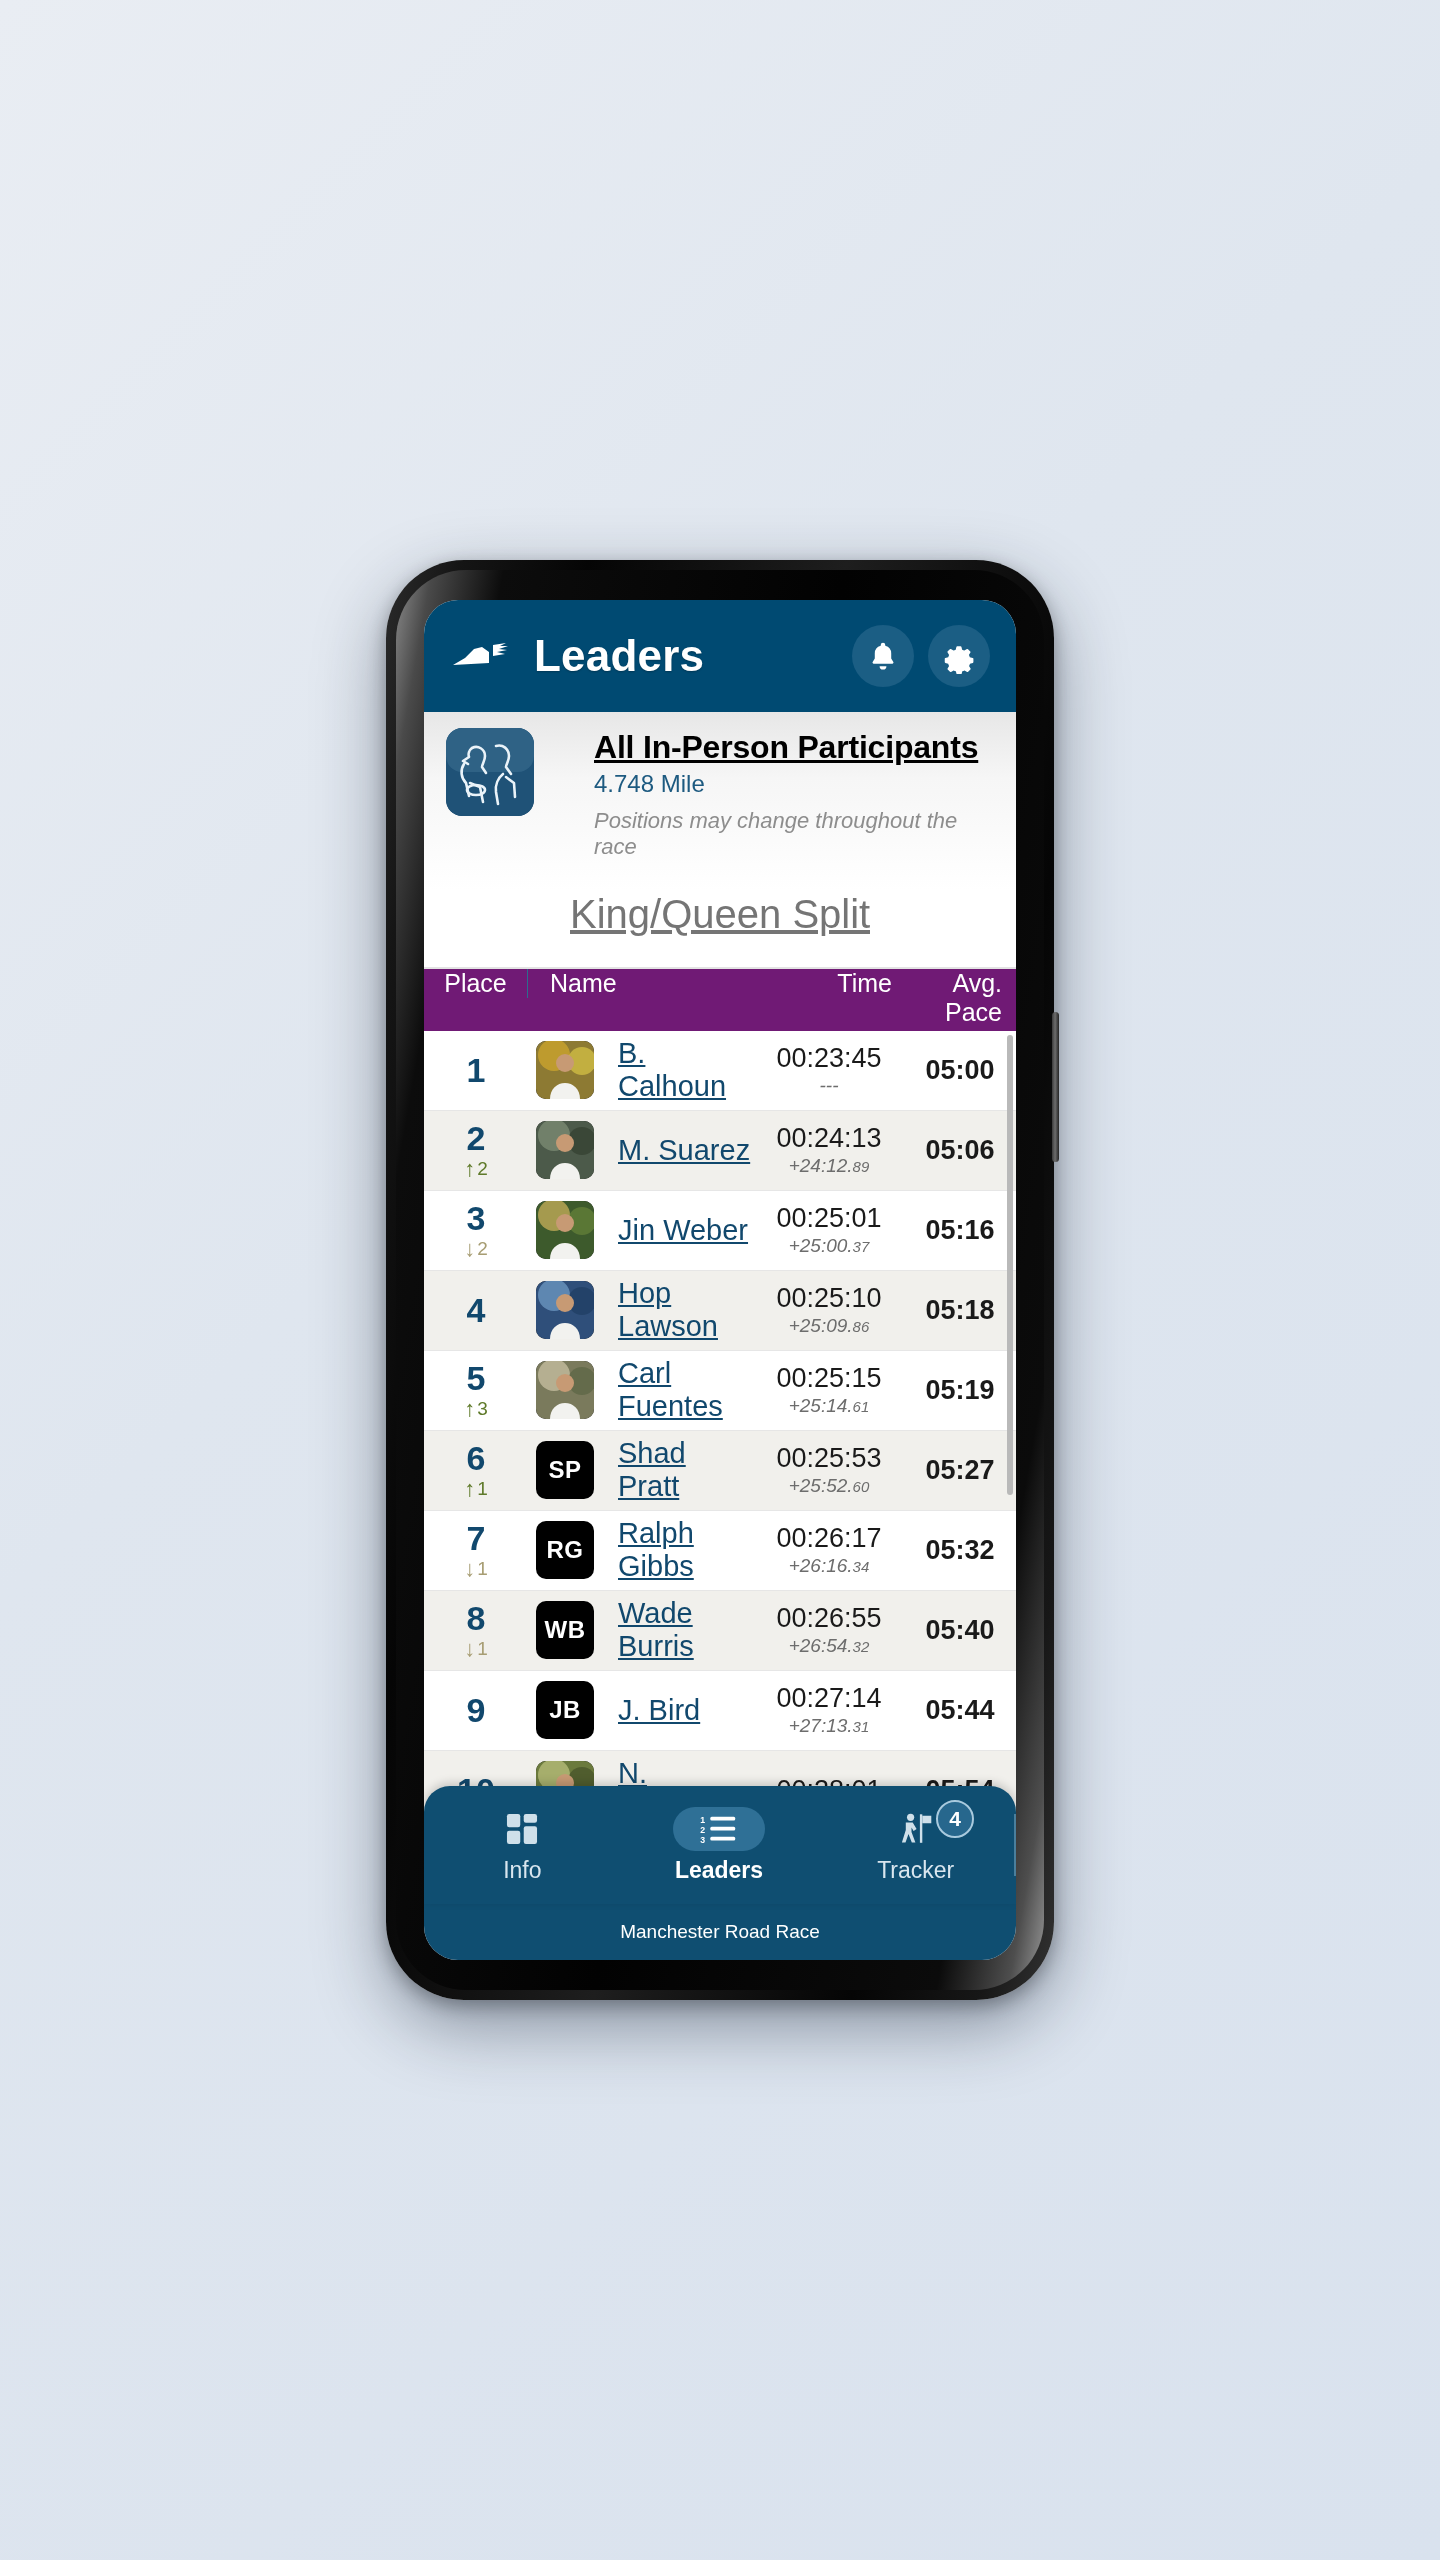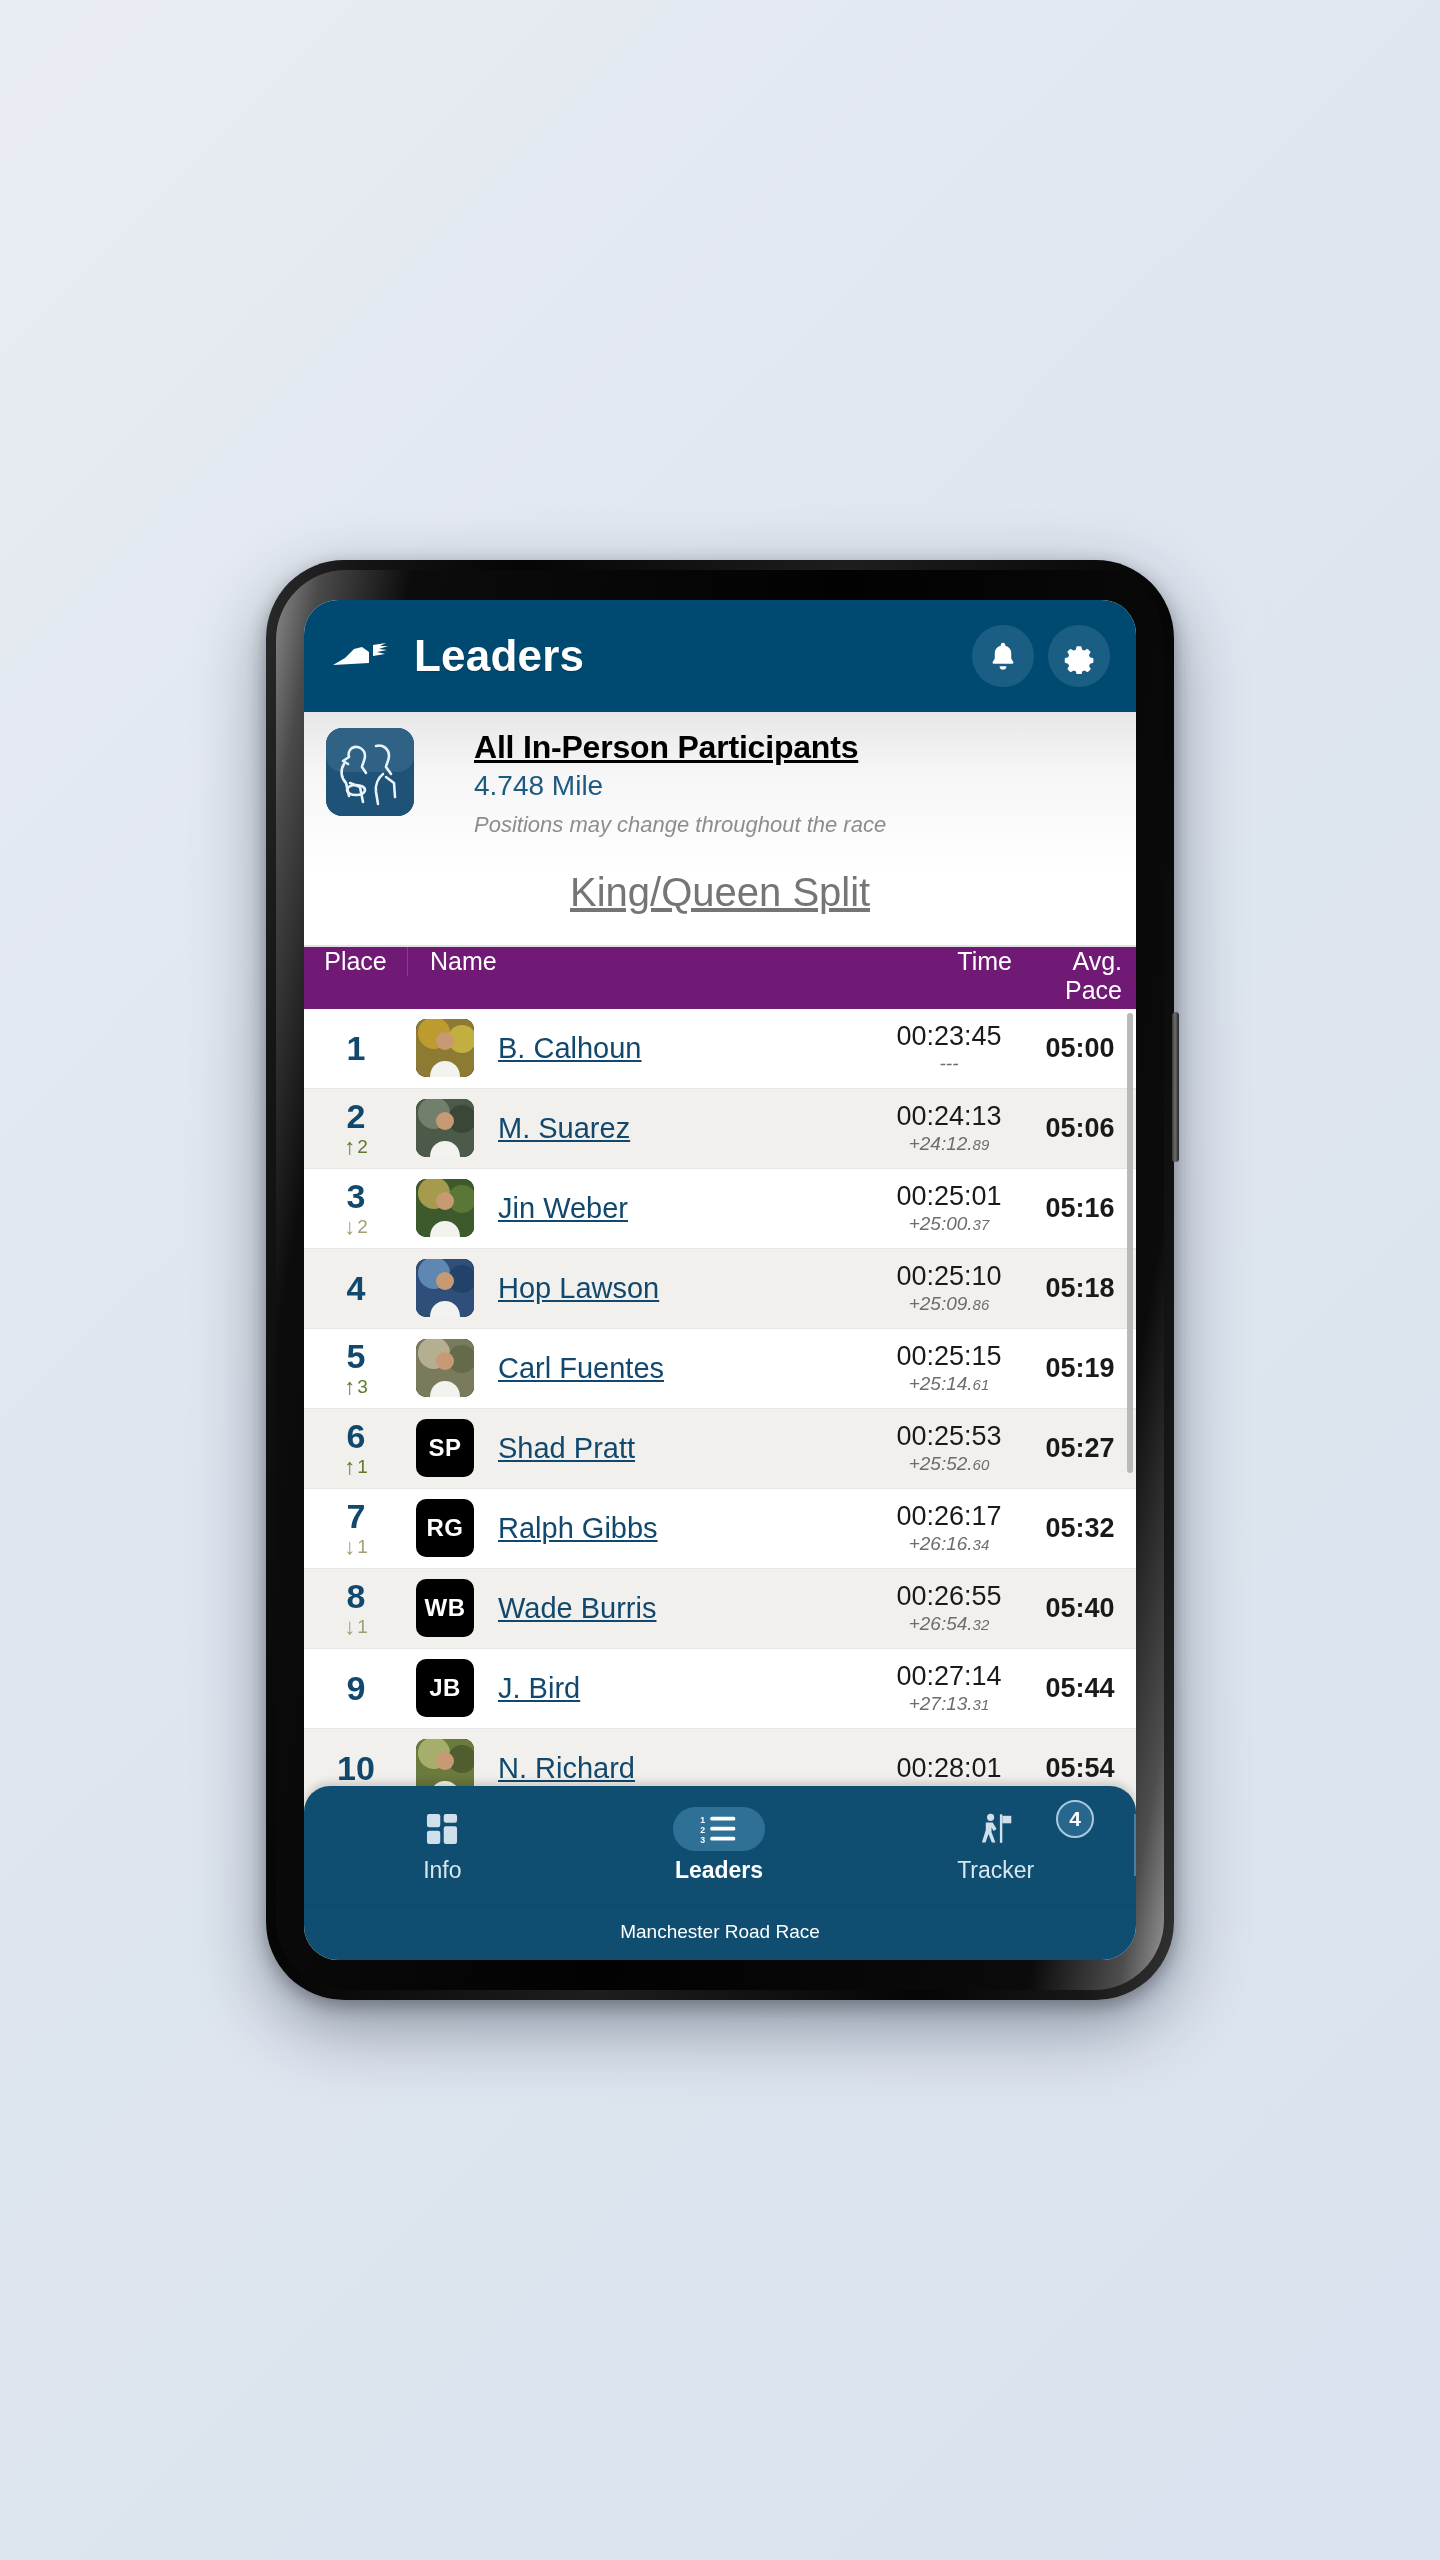--- a/index.html
+++ b/index.html
@@ -9,21 +9,21 @@
     overflow: hidden;
   }
   body {
     background: linear-gradient(135deg, #e9edf3 0%, #dfe6ef 40%, #d9e2ee 100%);
     display: flex; align-items: center; justify-content: center;
   }
 
   
   #phone-frame {
     position: relative;
-    width: 908px; height: 1440px;
+    width: 668px; height: 1440px;
     border-radius: 78px;
     background: linear-gradient(100deg,#2b2b2b 0%,#151515 8%,#050505 22%,#1e1e1e 50%,#050505 78%,#171717 92%,#333 100%);
     box-shadow: 0 26px 70px rgba(20,30,50,.42), 0 6px 18px rgba(0,0,0,.3);
     padding: 16px;
   }
   #phone-inner-bezel {
     position: absolute; inset: 10px;
     border-radius: 70px;
     background: linear-gradient(100deg,#8c8c8c 0%,#4a4a4a 4%,#0c0c0c 12%,#020202 50%,#0b0b0b 88%,#4e4e4e 96%,#9a9a9a 100%);
   }
@@ -76,21 +76,21 @@
     width: 88px; height: 88px; border-radius: 16px;
     background: linear-gradient(160deg,#3a6e92 0%,#1f5277 55%,#17476a 100%);
     flex: 0 0 auto; margin-right: 20px; overflow: hidden;
   }
   #race-text-block { flex: 1 1 auto; padding-top: 2px; }
   #race-title {
     font-size: 32px; font-weight: bold; color: #000;
     text-decoration: underline; line-height: 1.12;
     letter-spacing: -.2px;
   }
-  #race-distance { font-size: 28px; color: #1d5a80; margin-top: 4px; }
+  #race-distance { font-size: 24px; color: #1d5a80; margin-top: 4px; }
   #race-note {
     font-size: 22px; color: #8d8d8d; font-style: italic;
     margin-top: 10px;
   }
   #split-select-wrap {
     display: flex; justify-content: center;
     padding: 32px 0 30px 0;
   }
   #split-select {
     font-size: 40px; color: #757575;

